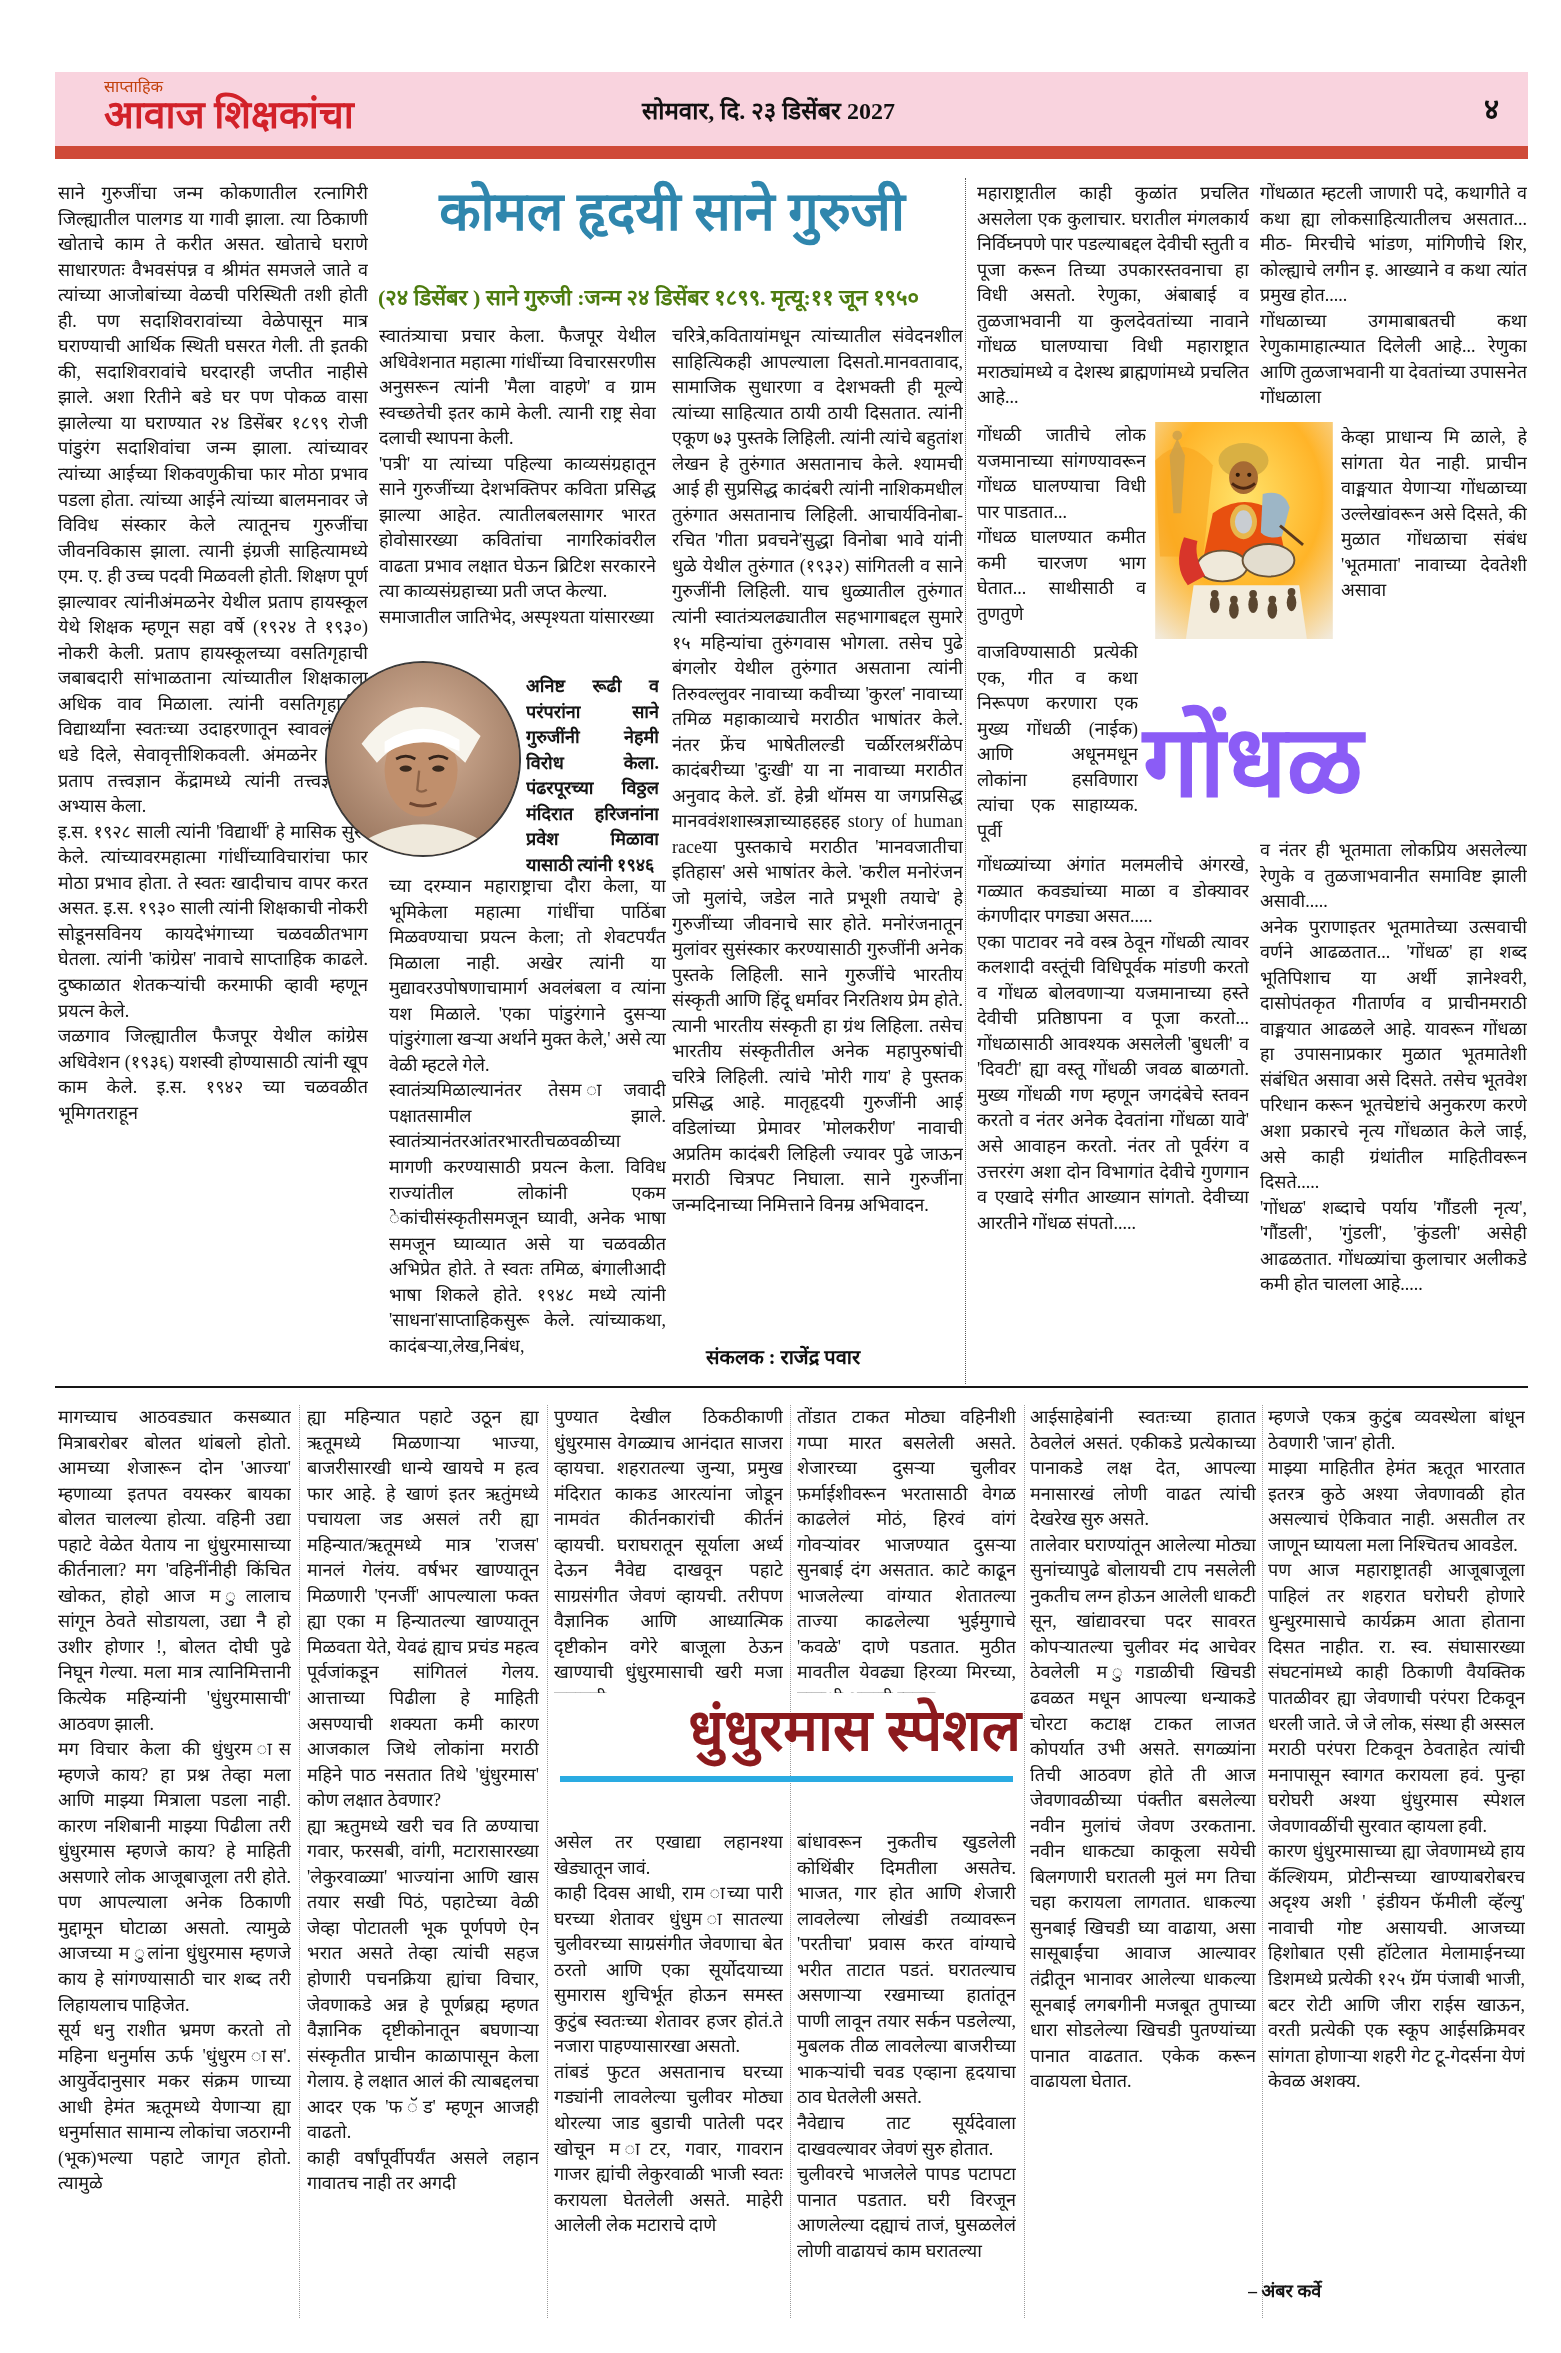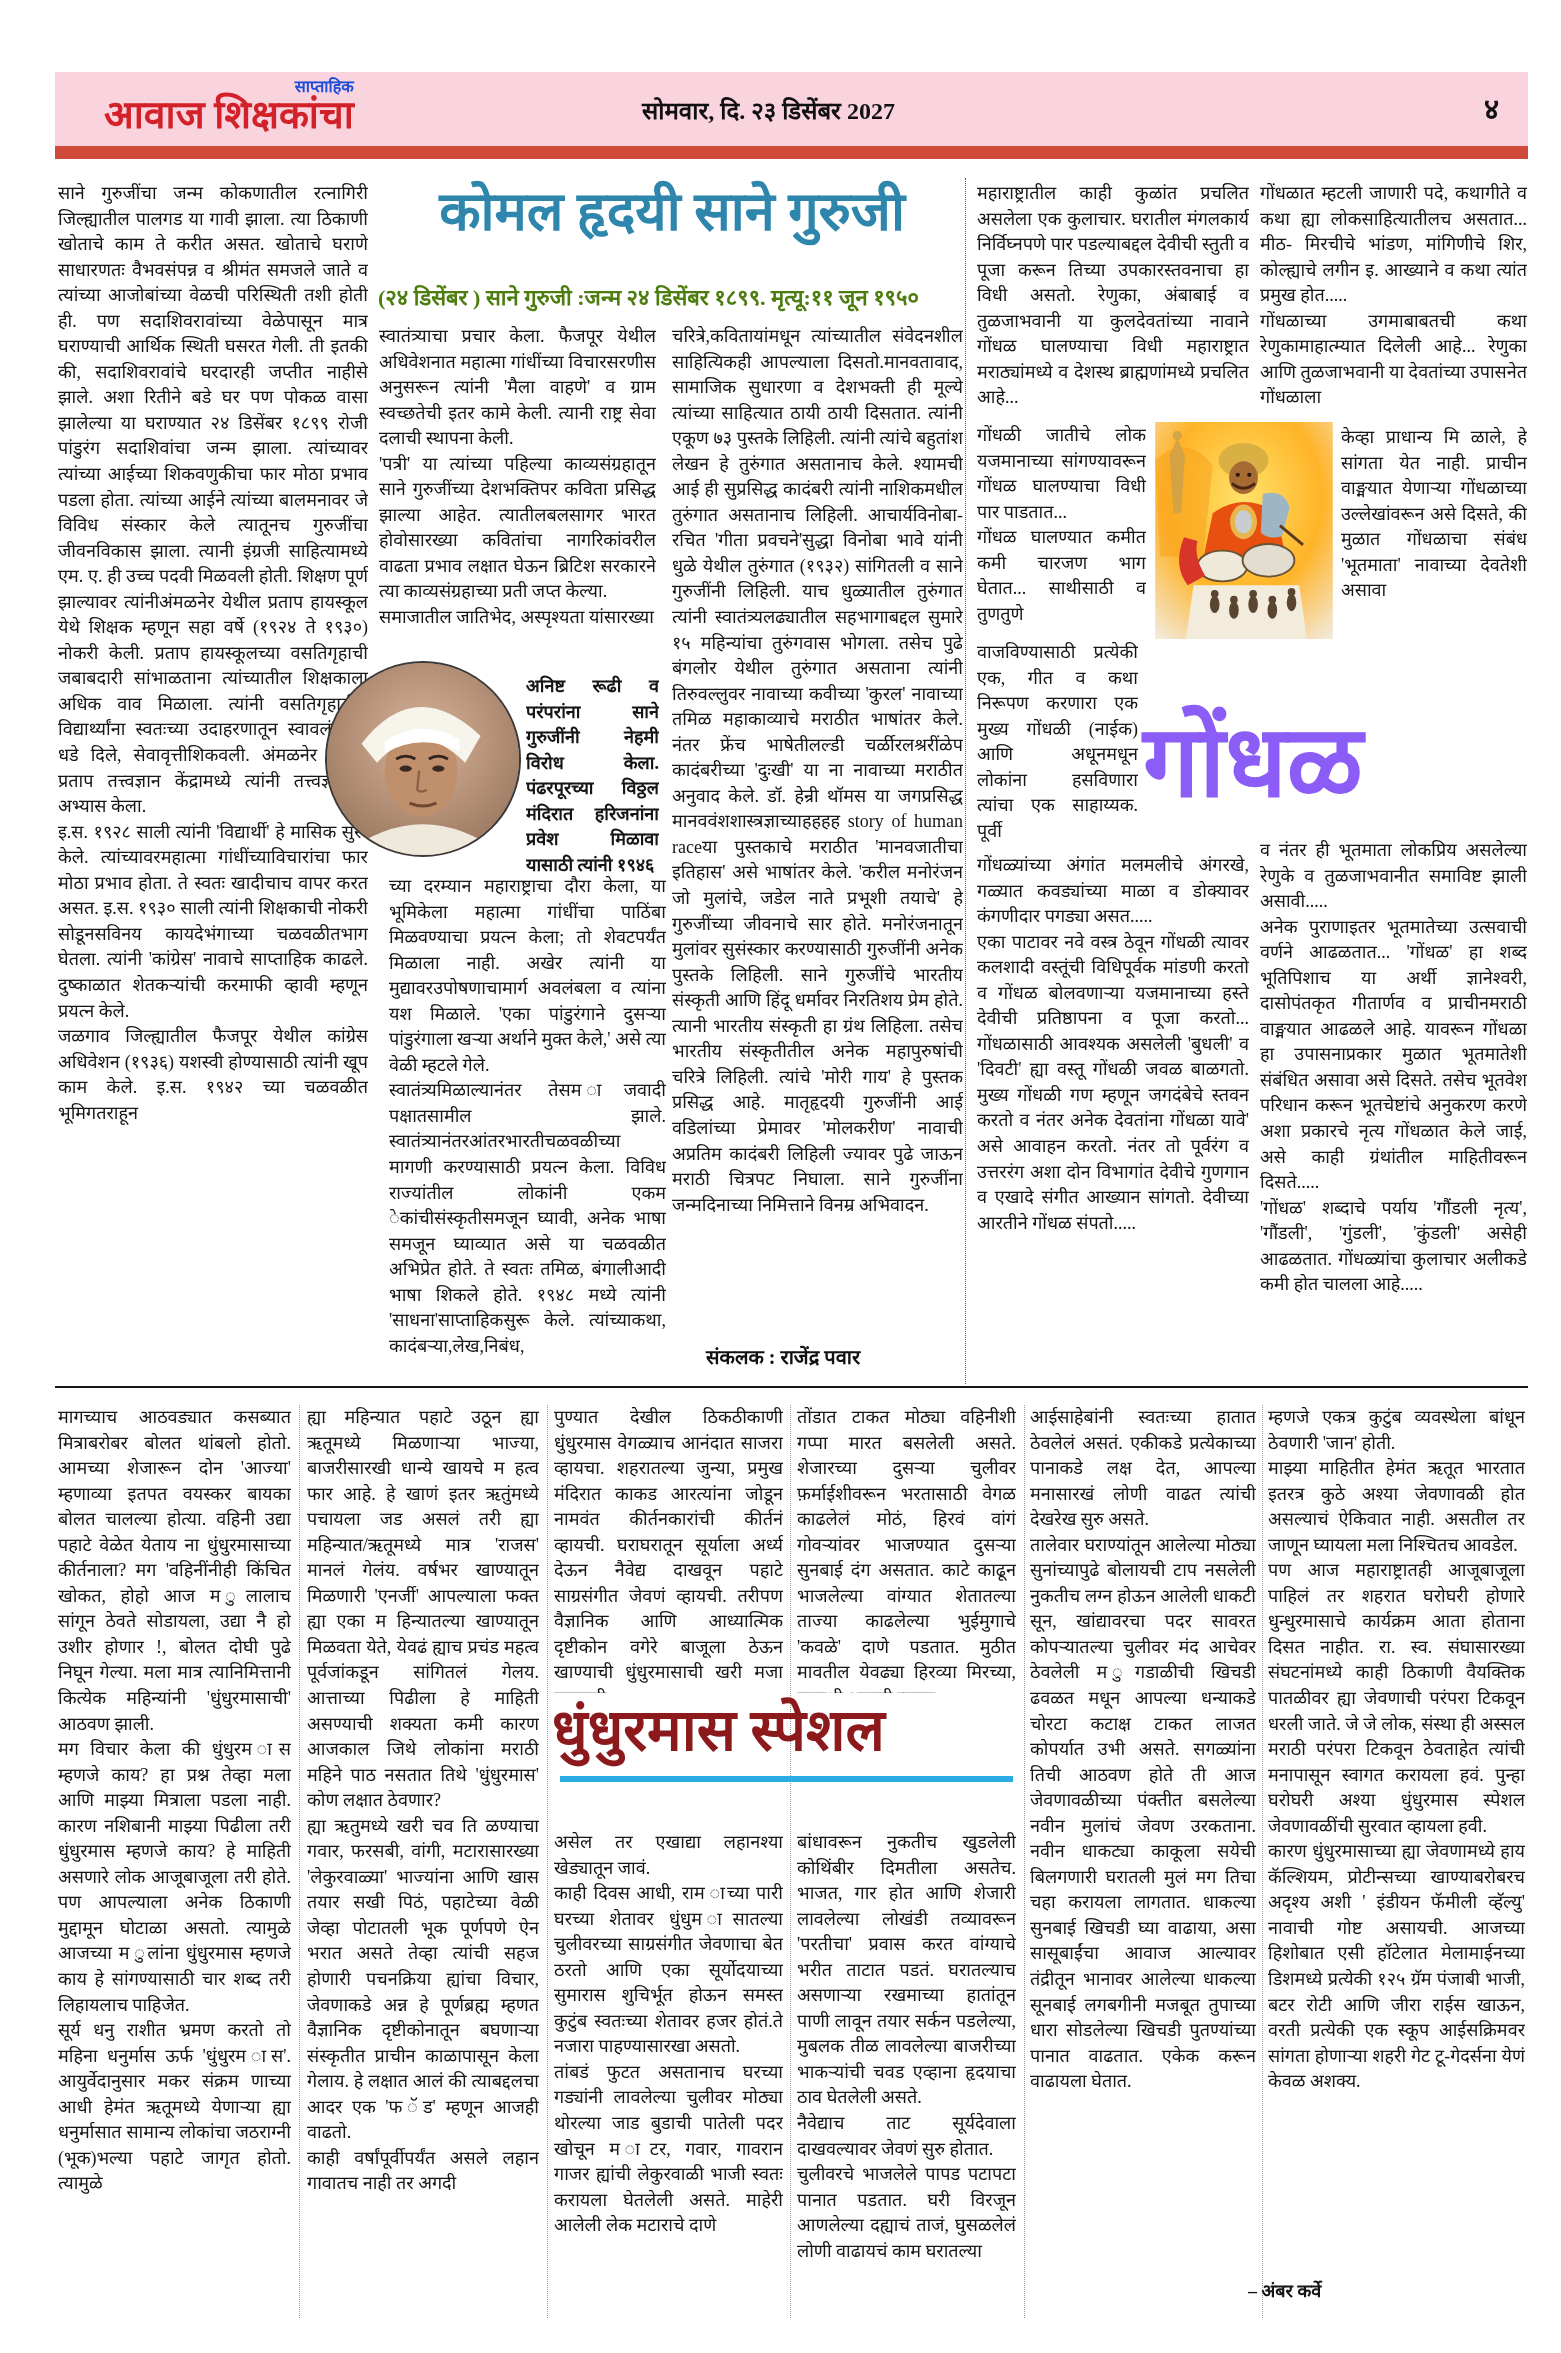--- a/index.html
+++ b/index.html
@@ -3,30 +3,30 @@
 <meta charset="utf-8">
 <style>
   html,body{margin:0;padding:0;background:#e8e8e8;}
   .page{position:relative;width:1561px;height:2354px;background:#ffffff;margin:0 auto;
         font-family:"Liberation Serif","DejaVu Serif",serif;color:#141414;overflow:hidden;}
   .abs{position:absolute;}
   .body-text{font-size:18px;line-height:1.42;text-align:justify;white-space:pre-line;
              overflow:hidden;overflow-wrap:break-word;color:#151515;}
   .band{background:#f9d3de;}
   .redstrip{background:#cf4a38;}
-  .masthead-tagline{font-size:16.3px;font-weight:bold;color:#1d4ed8;line-height:1;text-align:right;}
+  .masthead-tagline{font-size:16.3px;font-weight:normal;color:#c2410c;line-height:1;}
   .masthead-title{font-size:39px;font-weight:bold;color:#d22129;line-height:1.05;}
   .dateline{font-size:24px;font-weight:bold;color:#111;text-align:center;}
   .pagenum{font-size:29px;font-weight:bold;color:#111;}
   .headline-teal{font-size:54px;font-weight:bold;color:#2f86ad;text-align:center;line-height:1.05;}
   .subhead{font-size:22px;font-weight:bold;color:#4d7c0f;text-align:left;}
   .byline{font-size:20px;font-weight:bold;color:#111;}
   .kicker{font-size:52px;font-weight:bold;color:#111;line-height:1;}
   .gold-head{font-size:100px;font-weight:bold;color:#8b5cf6;line-height:1;text-align:left;}
-  .maroon-head{font-size:58px;font-weight:bold;color:#8c1a1d;text-align:left;line-height:1.1;}
+  .maroon-head{font-size:58px;font-weight:bold;color:#8c1a1d;text-align:right;line-height:1.1;}
   .cyan-rule{background:#2aabe2;height:5.8px;}
   .vdot{border-left:1.9px dotted #555;width:0;}
   .vdot-thin{border-left:1px dotted #9a9a9a;width:0;}
   .hrule{background:#161616;}
   .photo-circle{border-radius:50%;overflow:hidden;border:2.9px solid #3a3a3a;background:#b08968;}
   .signature{font-weight:bold;}
 </style>
 </head>
 <body>
 

